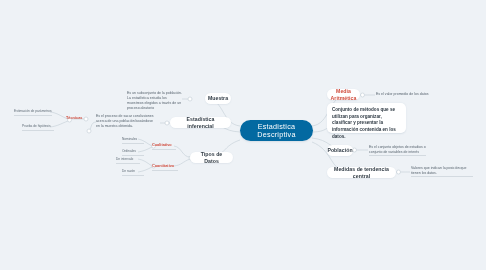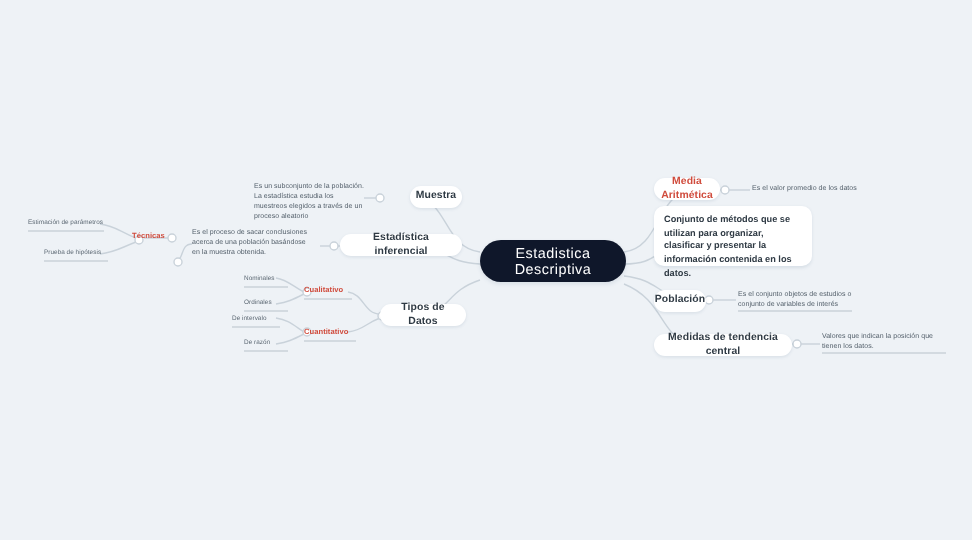--- a/index.html
+++ b/index.html
@@ -11,21 +11,21 @@
   }
   #canvas{position:relative;width:486px;height:270px;}
   svg.links{position:absolute;left:0;top:0;width:486px;height:270px;pointer-events:none;}
   svg.links path{fill:none;stroke:#c9d2da;stroke-width:.7;}
   svg.links circle{fill:#ffffff;stroke:#c9d2da;stroke-width:.7;}
 
   .node{position:absolute;box-sizing:border-box;}
 
   
   .central{
-    background:#0f172a;color:#ffffff;
+    background:#0369a1;color:#ffffff;
     border-radius:11px;
     font-size:7.2px;font-weight:400;letter-spacing:.25px;
     display:flex;align-items:center;justify-content:center;
     text-align:center;line-height:1.1;
     box-shadow:0 1px 2px rgba(60,90,120,.13);
   }
   
   .pill{
     background:#ffffff;border-radius:7px;
     display:flex;align-items:center;justify-content:center;

